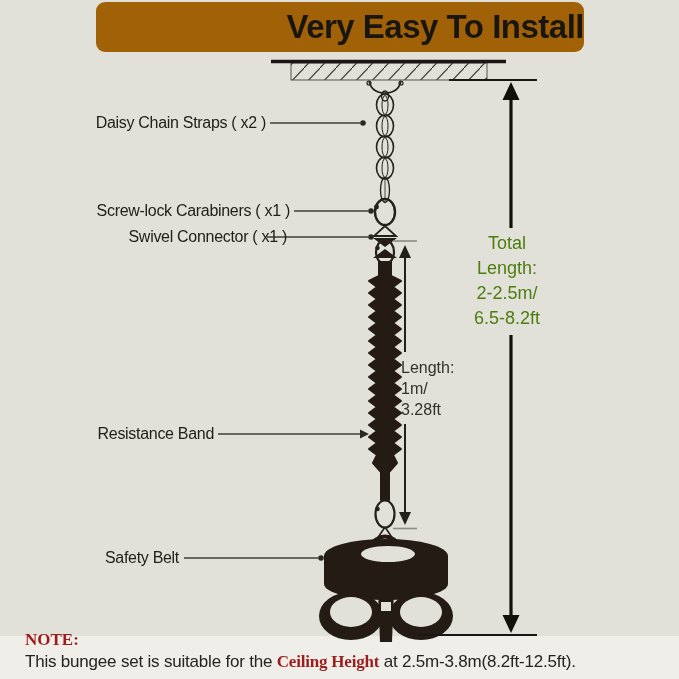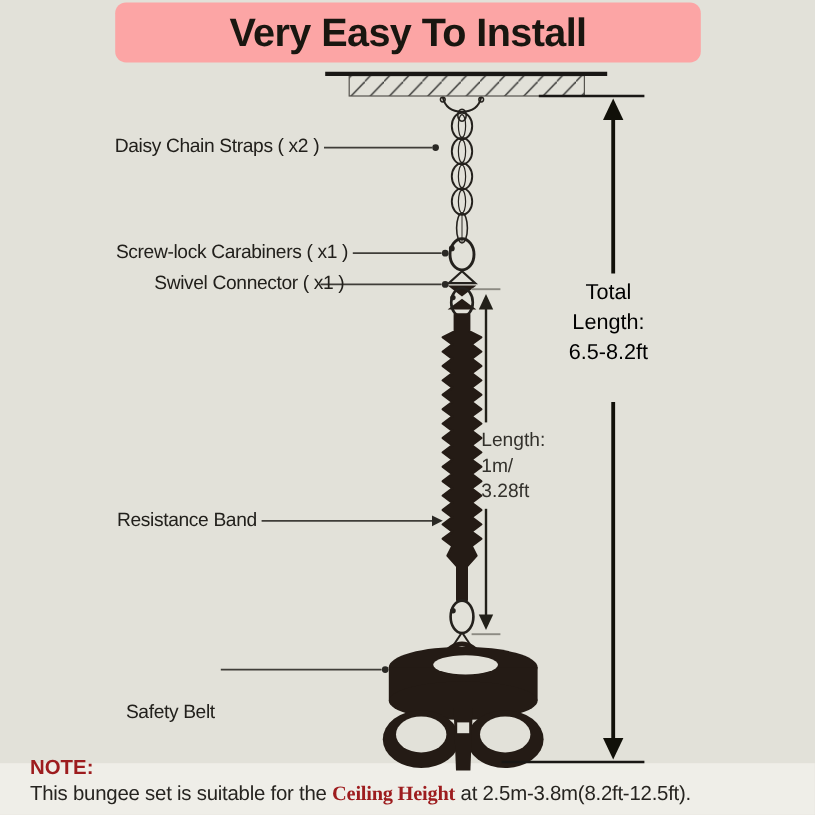--- a/index.html
+++ b/index.html
@@ -7,43 +7,43 @@
     width:679px;height:679px;position:relative;overflow:hidden;
     background:#e2e1d9;
     font-family:"Liberation Sans", sans-serif;
   }
   .bottom-strip{
     position:absolute;left:0;top:636px;width:679px;height:43px;
     background:#efeee8;
   }
   .title-banner{
     position:absolute;left:96px;top:2px;width:488px;height:50px;
-    background:#fca5a5;border-radius:9px;
-    display:flex;align-items:center;justify-content:center;
+    background:#a16207;border-radius:9px;
+    display:flex;align-items:center;justify-content:flex-end;
   }
   .title-banner h1{
     margin:0;font-size:33px;font-weight:700;color:#191610;letter-spacing:-0.5px;
   }
   svg.art{position:absolute;left:0;top:0;}
   .part-label{
     position:absolute;font-size:16px;letter-spacing:-0.3px;color:#22201c;
     white-space:nowrap;text-align:right;
   }
-  .measure{position:absolute;color:#000000;}
+  .measure{position:absolute;color:#4d7c0f;}
   .measure.total{
     left:452px;top:231px;width:110px;text-align:center;
     font-size:18px;line-height:25px;font-weight:500;
   }
   .measure.band{
     left:401px;top:357px;width:70px;text-align:left;
     font-size:16px;line-height:21px;color:#33312c;
   }
   .note-heading{
     position:absolute;left:25px;top:630px;
-    font-size:17px;font-weight:700;color:#9d1c1e;
+    font-size:17px;font-weight:700;color:#9d1c1e;font-family:Liberation Serif, serif;
   }
   .note-body{
     position:absolute;left:25px;top:652px;
     font-size:17px;color:#262420;letter-spacing:-0.2px;white-space:nowrap;
   }
   .note-body .hl{color:#9d1c1e;font-weight:700;font-family:Liberation Serif, serif;}
 </style>
 </head>
 <body>
 
@@ -168,25 +168,26 @@
     <line x1="405" y1="424" x2="405" y2="513" stroke="#222019" stroke-width="2"></line>
     <polygon points="405,245 399,258 411,258" fill="#222019"></polygon>
     <polygon points="405,525 399,512 411,512" fill="#222019"></polygon>
   </g>
 </svg>
 
 <div class="part-label" style="right:413px;top:114px;">Daisy Chain Straps ( x2 )</div>
 <div class="part-label" style="right:389px;top:202px;">Screw-lock Carabiners ( x1 )</div>
 <div class="part-label" style="right:392px;top:228px;text-align:right;">Swivel Connector ( x1 )</div>
 <div class="part-label" style="right:465px;top:425px;margin-left:48px;">Resistance Band</div>
-<div class="part-label" style="right:500px;top:549px;margin-top:36px;">Safety Belt</div>
+<div class="part-label" style="right:500px;top:549px;">Safety Belt</div>
 
 <div class="measure total">
   <div>Total</div>
   <div>Length:</div>
+  <div>2-2.5m/</div>
   <div>6.5-8.2ft</div>
 </div>
 
 <div class="measure band">
   <div>Length:</div>
   <div>1m/</div>
   <div>3.28ft</div>
 </div>
 
 <div class="note-heading">NOTE:</div>

